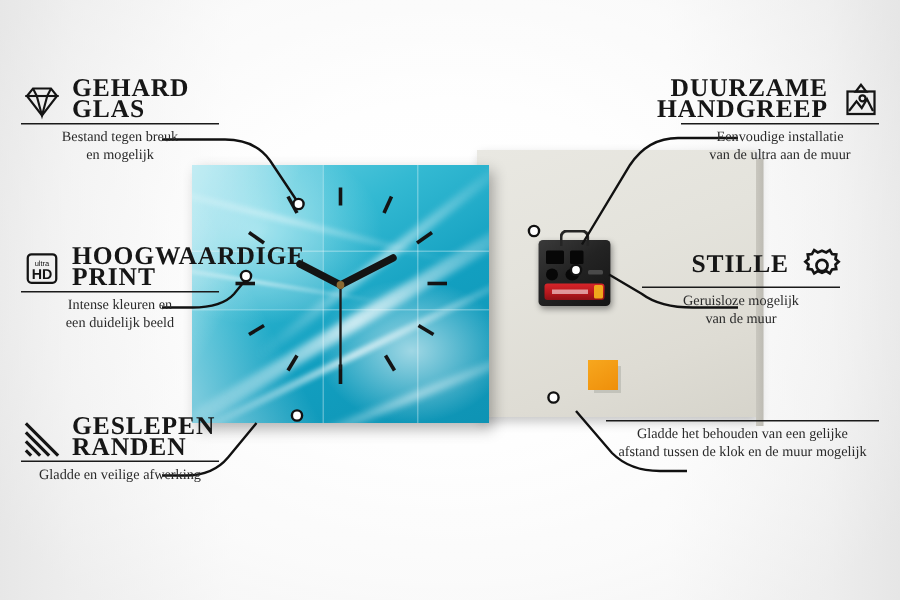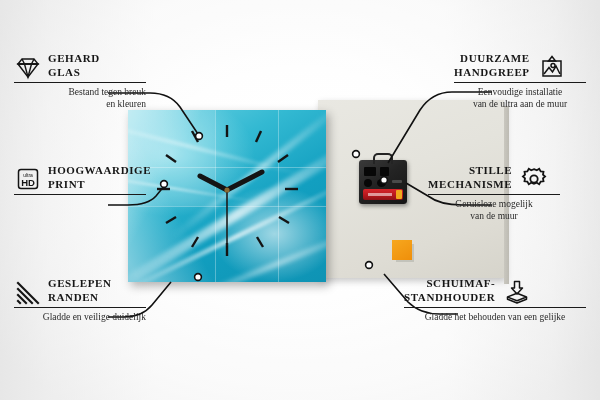--- a/index.html
+++ b/index.html
@@ -88,29 +88,29 @@
   .f6{left:-25%;top:44%;width:90%;height:3px;transform:rotate(9deg);filter:blur(1px);opacity:.5;}
   .pane{position:absolute;background:rgba(255,255,255,.10);}
   .pv{top:0;width:1px;height:100%;background:rgba(255,255,255,.30);}
   .ph{left:0;height:1px;width:100%;background:rgba(255,255,255,.30);}
   .glassblock{position:absolute;left:0;top:0;width:44%;height:56%;background:rgba(255,255,255,.13);}
 
   
   .co{position:absolute;width:200px;}
   .co .hd{display:flex;align-items:center;gap:8px;}
   .co .ttl{
-    font-weight:bold;font-size:11px;letter-spacing:.6px;color:#161616;
+    font-weight:bold;font-size:17px;letter-spacing:.6px;color:#161616;
     line-height:13.5px;text-transform:uppercase;
   }
   .co .rule{border-bottom:1.2px solid #1a1a1a;margin-top:3px;}
   .co .sub{font-size:9.5px;line-height:11.5px;color:#2a2a2a;margin-top:4px;}
   .co.left .hd{justify-content:flex-start;}
   .co.left .ttl{text-align:left;}
-  .co.left .sub{text-align:right;}
-  .co.right .hd{justify-content:flex-start;}
+  .co.left .sub{text-align:center;}
+  .co.right .hd{justify-content:flex-end;}
   .co.right .ttl{text-align:right;}
   .co.right .sub{text-align:center;}
   .ico{width:26px;height:24px;flex:0 0 26px;display:block;}
 
   svg.links{position:absolute;left:0;top:0;width:600px;height:400px;overflow:visible;}
 </style>
 </head>
 <body>
 
 <div class="stage">
@@ -204,59 +204,63 @@
         </svg>
       </span>
       <span class="ttl">
         <span>GEHARD</span><br>
         <span>GLAS</span>
       </span>
     </div>
     <div class="rule"></div>
     <div class="sub">
       <span>Bestand tegen breuk</span><br>
-      <span>en kleuren</span>
+      <span>en mogelijk</span>
     </div>
   </div>
 
   <div class="co left" style="left:14px;top:164px;width:132px;">
     <div class="hd">
       <span class="ico">
         <svg viewBox="0 0 28 26" width="28" height="26">
           <rect x="4.5" y="3.5" width="19" height="19" rx="2.5" fill="none" stroke="#141414" stroke-width="1.5"></rect>
           <text x="14" y="11.4" font-family="Liberation Sans, sans-serif" font-size="5" text-anchor="middle" fill="#141414">ultra</text>
           <text x="14" y="20" font-family="Liberation Sans, sans-serif" font-size="9.5" font-weight="bold" text-anchor="middle" fill="#141414">HD</text>
         </svg>
       </span>
       <span class="ttl">
         <span>HOOGWAARDIGE</span><br>
         <span>PRINT</span>
       </span>
     </div>
     <div class="rule"></div>
+    <div class="sub">
+      <span>Intense kleuren en</span><br>
+      <span>een duidelijk beeld</span>
+    </div>
   </div>
 
   <div class="co left" style="left:14px;top:277px;width:132px;">
     <div class="hd">
       <span class="ico">
         <svg viewBox="0 0 28 26" width="28" height="26" stroke="#141414" stroke-width="2.1" fill="none" stroke-linecap="square">
           <line x1="4" y1="4" x2="24" y2="24"></line>
           <line x1="4" y1="10" x2="18" y2="24"></line>
           <line x1="4" y1="16" x2="12" y2="24"></line>
           <line x1="4" y1="22" x2="6" y2="24"></line>
         </svg>
       </span>
       <span class="ttl">
         <span>GESLEPEN</span><br>
         <span>RANDEN</span>
       </span>
     </div>
     <div class="rule"></div>
     <div class="sub">
-      <span>Gladde en veilige duidelijk</span>
+      <span>Gladde en veilige afwerking</span>
     </div>
   </div>
 
   <div class="co right" style="left:454px;top:52px;width:132px;">
     <div class="hd">
       <span class="ttl">
         <span>DUURZAME</span><br>
         <span>HANDGREEP</span>
       </span>
       <span class="ico">
@@ -272,49 +276,36 @@
     <div class="sub">
       <span>Eenvoudige installatie</span><br>
       <span>van de ultra aan de muur</span>
     </div>
   </div>
 
   <div class="co right" style="left:428px;top:164px;width:132px;">
     <div class="hd">
       <span class="ttl">
         <span>STILLE</span><br>
-        <span>MECHANISME</span>
       </span>
       <span class="ico">
         <svg viewBox="0 0 28 26" width="28" height="26" fill="none" stroke="#141414" stroke-width="1.8">
           <path d="M14 3.2 l2.8 1.1 2.4-1.5 1.5 2.6 2.8 .3 -.5 2.9 2.1 1.9 -2.1 1.9 .5 2.9 -2.8 .3 -1.5 2.6 -2.4-1.5 -2.8 1.1 -2.8-1.1 -2.4 1.5 -1.5-2.6 -2.8-.3 .5-2.9 -2.1-1.9 2.1-1.9 -.5-2.9 2.8-.3 1.5-2.6 2.4 1.5 Z"></path>
           <circle cx="14" cy="13" r="3.7"></circle>
         </svg>
       </span>
     </div>
     <div class="rule"></div>
     <div class="sub">
       <span>Geruisloze mogelijk</span><br>
       <span>van de muur</span>
     </div>
   </div>
 
   <div class="co right" style="left:404px;top:277px;width:182px;">
-    <div class="hd">
-      <span class="ttl">
-        <span>SCHUIMAF-</span><br>
-        <span>STANDHOUDER</span>
-      </span>
-      <span class="ico">
-        <svg viewBox="0 0 28 26" width="28" height="26" fill="none" stroke="#141414" stroke-width="1.5" stroke-linejoin="round">
-          <path d="M11.5 2.5 h5 v6.5 h3 L14 15 L8.5 9 h3 Z"></path>
-          <path d="M14 14.2 L23.5 18 L14 21.8 L4.5 18 Z"></path>
-          <path d="M4.5 18 v2.2 L14 24 l9.5-3.8 V18"></path>
-        </svg>
-      </span>
-    </div>
     <div class="rule"></div>
     <div class="sub">
       <span>Gladde het behouden van een gelijke</span><br>
+      <span>afstand tussen de klok en de muur mogelijk</span>
     </div>
   </div>
 
 </div>
 
 </body></html>

